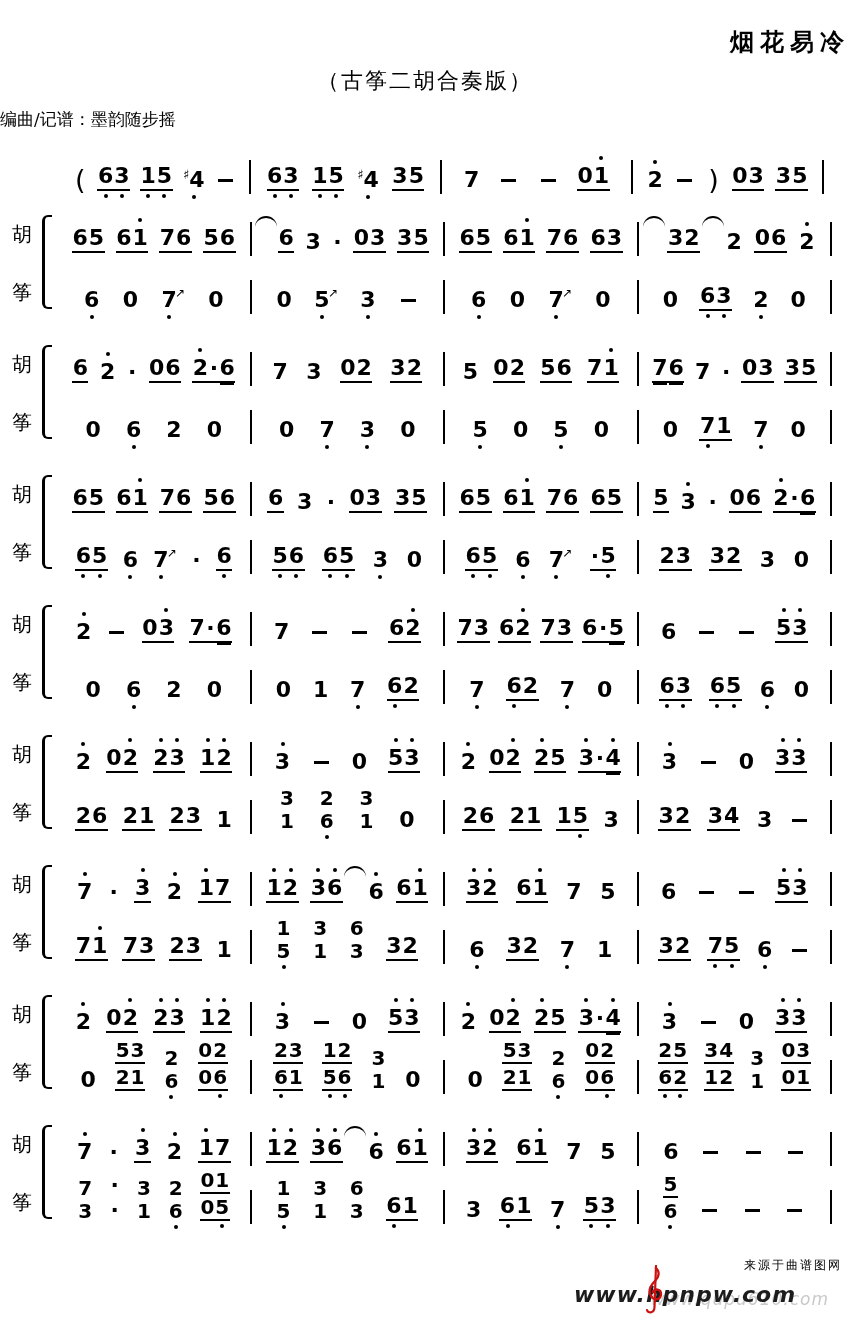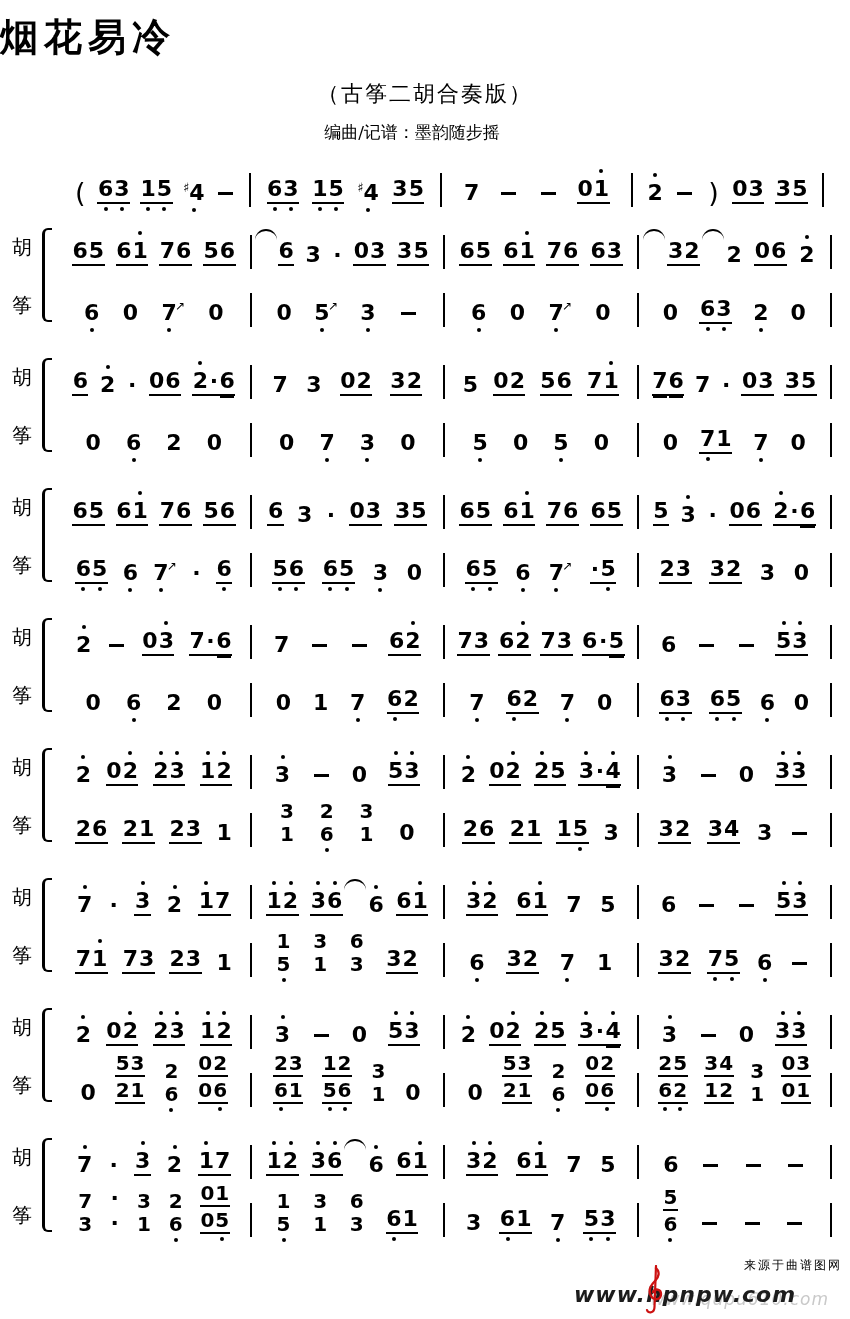--- a/index.html
+++ b/index.html
@@ -1,23 +1,23 @@
 <!DOCTYPE html>
 <html><head>
 <meta charset="utf-8">
 <style>
   html,body{margin:0;padding:0;}
   body{
     width:850px;height:1319px;position:relative;overflow:hidden;
     background:#ffffff;color:#000;
     font-family:"DejaVu Sans",sans-serif;
   }
-  .title{text-align:left;font-family:"DejaVu Serif",serif;font-size:38px;font-weight:700;padding-top:12px;letter-spacing:6px;}
-  .subtitle{text-align:center;font-family:"DejaVu Serif",serif;font-size:22px;margin-top:16px;letter-spacing:2px;}
-  .credit{text-align:center;font-family:"DejaVu Serif",serif;font-size:17px;margin:12px 26px 0 0;}
+  .title{text-align:right;font-family:"DejaVu Serif",serif;font-size:24px;font-weight:700;padding-top:12px;letter-spacing:6px;margin-top:14px;}
+  .subtitle{text-align:center;font-family:"DejaVu Serif",serif;font-size:22px;margin-top:8px;letter-spacing:2px;}
+  .credit{text-align:left;font-family:"DejaVu Serif",serif;font-size:17px;margin:12px 26px 0 0;}
   .score{margin-top:8px;}
   
   .introline{display:flex;align-items:flex-end;margin:10px 26px 4px 60px;height:50px;padding-bottom:10px;}
   .system{position:relative;margin:4px 18px 14px 12px;}
   .bracket{position:absolute;left:30px;top:10px;bottom:12px;width:7px;
     border-left:3px solid #000;border-top:2.5px solid #000;border-bottom:2.5px solid #000;
     border-radius:6px 0 0 6px;}
   .row{display:flex;align-items:flex-end;height:58px;}
   .lab{width:30px;font-family:"DejaVu Serif",serif;font-size:20px;align-self:center;text-align:left;}
   .mwrap{flex:1;display:flex;align-items:flex-end;margin-left:16px;padding-bottom:10px;}

